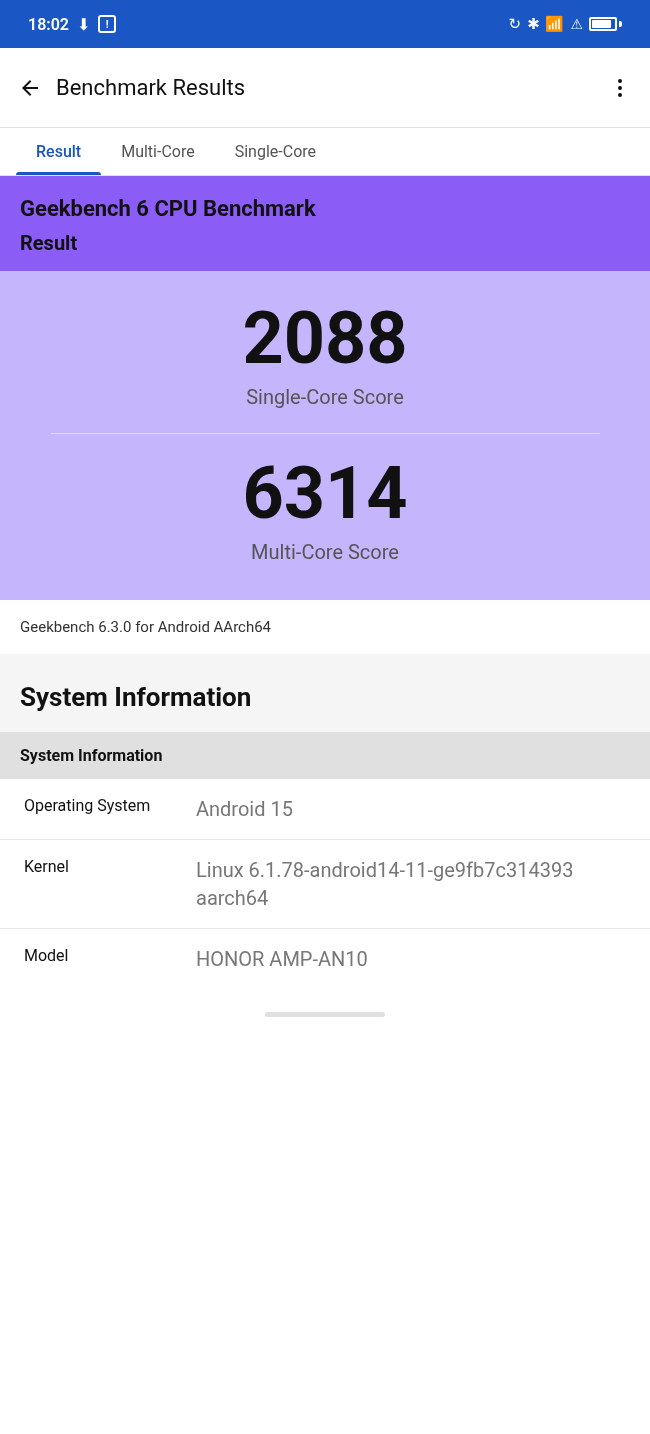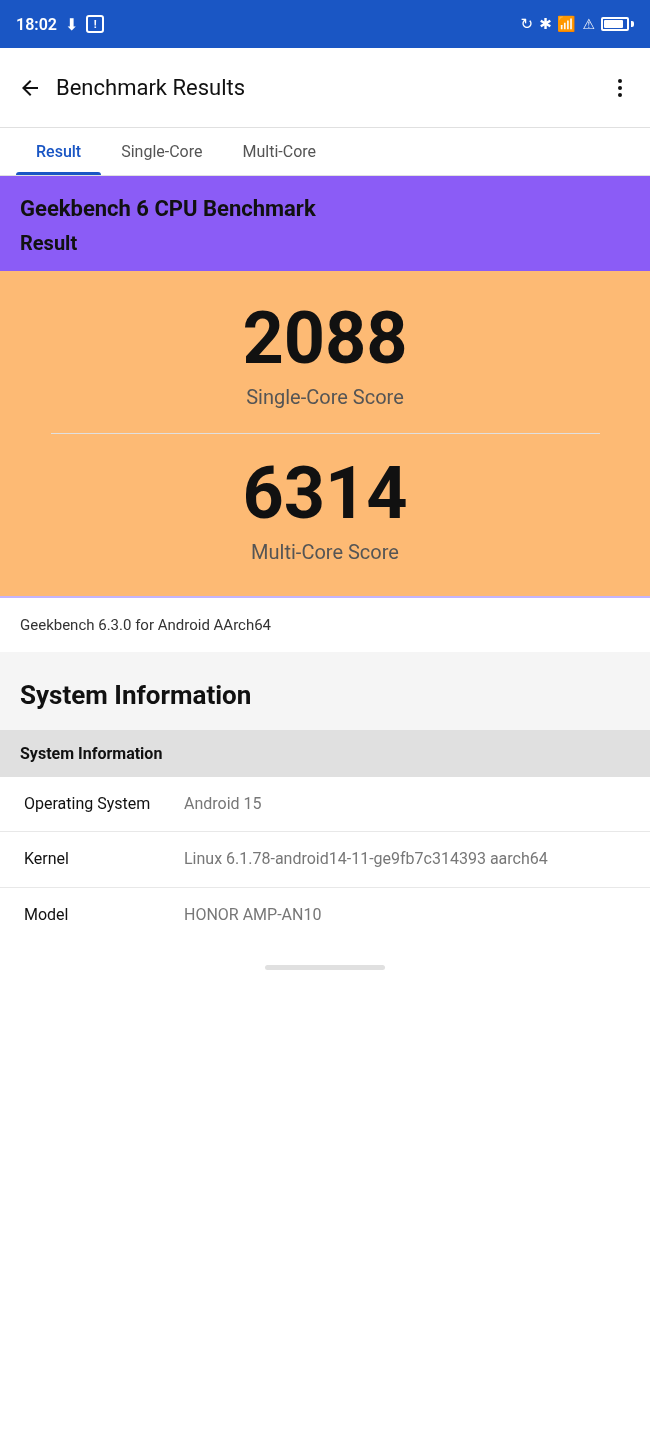--- a/index.html
+++ b/index.html
@@ -13,21 +13,21 @@
     }
 
     
     .status-bar {
       background: #1a56c4;
       color: #fff;
       height: 48px;
       display: flex;
       align-items: center;
       justify-content: space-between;
-      padding: 0 16px;
+      padding: 0 28px;
       font-size: 15px;
       font-weight: 500;
     }
     .status-left {
       display: flex;
       align-items: center;
       gap: 8px;
     }
     .status-right {
       display: flex;
@@ -111,21 +111,21 @@
       margin-bottom: 10px;
     }
     .section-header h3 {
       font-size: 20px;
       font-weight: 700;
       color: #111;
     }
 
     
     .score-section {
-      background: #fdba74;
+      background: #c4b5fd;
       padding: 32px 20px;
       text-align: center;
     }
     .score-number {
       font-size: 72px;
       font-weight: 700;
       color: #111;
       line-height: 1;
       margin-bottom: 10px;
     }
@@ -140,21 +140,21 @@
       height: 1px;
       background: #e0e0e0;
     }
 
     
     .info-line {
       background: #fff;
       padding: 18px 20px;
       font-size: 15px;
       color: #333;
-      border-top: 2px solid #c4b5fd;
+      border-top: 4px solid #c4b5fd;
     }
 
     
     .sys-info-section {
       background: #f5f5f5;
       padding: 28px 20px 20px;
     }
     .sys-info-section h2 {
       font-size: 26px;
       font-weight: 700;
@@ -176,23 +176,24 @@
     .info-row-label {
       width: 160px;
       min-width: 160px;
       font-size: 16px;
       font-weight: 400;
       color: #111;
       line-height: 1.4;
     }
     .info-row-value {
       flex: 1;
-      font-size: 16px;
+      font-size: 20px;
       color: #777;
       line-height: 1.4;
+      margin-left: 12px;
     }
 
     
     .scroll-indicator {
       background: #e0e0e0;
       height: 5px;
       width: 120px;
       border-radius: 3px;
       margin: 10px auto 0;
     }
@@ -273,24 +274,24 @@
       <circle cx="12" cy="19" r="2" fill="#111"></circle>
     </svg>
   </div>
 </div>
 
 <div class="tabs">
   <div class="tab active">
     <span>Result</span>
   </div>
   <div class="tab">
+    <span>Multi-Core</span>
+  </div>
+  <div class="tab">
     <span>Single-Core</span>
-  </div>
-  <div class="tab">
-    <span>Multi-Core</span>
   </div>
 </div>
 
 <div class="section-header">
   <h2>Geekbench 6 CPU Benchmark</h2>
   <h3>Result</h3>
 </div>
 
 <div class="score-section">
   <div>

